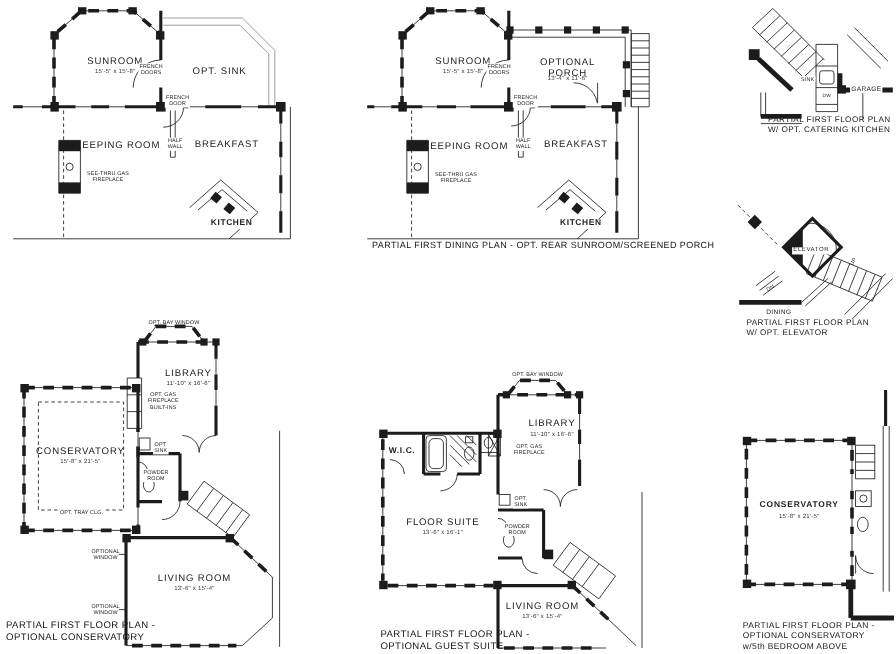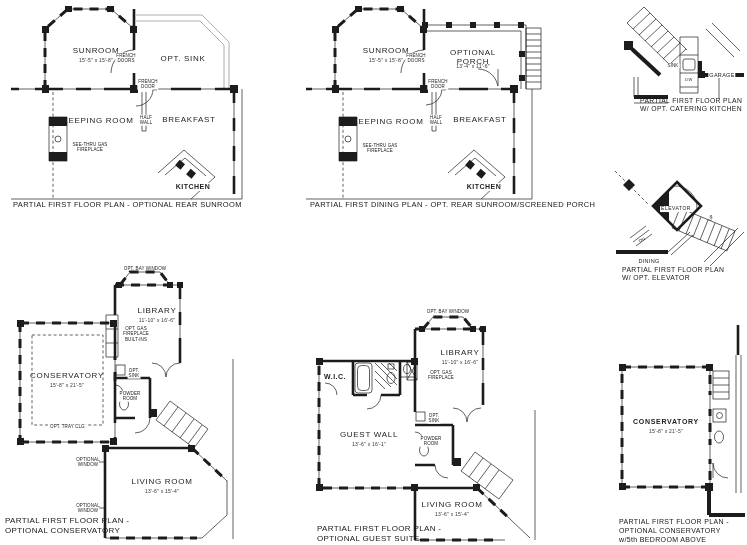--- a/index.html
+++ b/index.html
@@ -84,21 +84,20 @@
     <div class="lbl room" style="left:178px;top:56px;">OPT. SINK</div>
     <div class="lbl tiny bg" style="left:143px;top:81px;">FRENCH
 DOOR</div>
     <div class="lbl room" style="left:93px;top:118px;">KEEPING ROOM</div>
     <div class="lbl tiny bg" style="left:141px;top:117px;">HALF
 WALL</div>
     <div class="lbl room" style="left:184px;top:117px;">BREAKFAST</div>
     <div class="lbl tiny bg" style="left:85px;top:144px;">SEE-THRU GAS
 FIREPLACE</div>
     <div class="lbl room-sm bg" style="left:188px;top:184px;">KITCHEN</div>
-    <div class="cap" style="left:8px;top:197px;white-space:nowrap;">PARTIAL FIRST FLOOR PLAN - OPTIONAL REAR SUNROOM</div>
   </section>
 
   <section class="plan" style="left:300px;top:3px;width:245px;height:212px;">
     <svg width="245" height="212" viewBox="0 0 245 212">
       <path class="t" d="M124 22 H226 V86 M124 28 H221 V86"></path>
       <path class="t" d="M226 25 H241 M226 86 H241 M226 25 V86 M241 25 V86 M226 31 H241 M226 37 H241 M226 43 H241 M226 49 H241 M226 55 H241 M226 61 H241 M226 67 H241 M226 73 H241 M226 79 H241"></path>
       <rect class="blk" x="122" y="19" width="6" height="6"></rect>
         <rect class="blk" x="146" y="19" width="6" height="6"></rect>
       <rect class="blk" x="170" y="19" width="6" height="6"></rect>
         <rect class="blk" x="194" y="19" width="6" height="6"></rect>
@@ -326,21 +325,21 @@
         <rect class="blk" x="165" y="26" width="6" height="6"></rect>
       <rect class="blk" x="175" y="26" width="6" height="6"></rect>
         <rect class="blk" x="168" y="184" width="7" height="7"></rect>
     </svg>
     <div class="lbl tiny" style="left:143px;top:12px;">OPT. BAY WINDOW</div>
     <div class="lbl room" style="left:155px;top:53px;">LIBRARY</div>
     <div class="lbl dims" style="left:155px;top:63px;">11'-10" x 16'-6"</div>
     <div class="lbl tiny bg" style="left:136px;top:75px;">OPT. GAS
 FIREPLACE</div>
     <div class="lbl room-sm bg" style="left:30px;top:77px;">W.I.C.</div>
-    <div class="lbl room" style="left:64px;top:135px;">GUEST WALL</div>
+    <div class="lbl room" style="left:64px;top:135px;">FLOOR SUITE</div>
     <div class="lbl dims" style="left:64px;top:145px;">13'-6" x 16'-1"</div>
     <div class="lbl tiny bg" style="left:129px;top:118px;">OPT.
 SINK</div>
     <div class="lbl tiny bg" style="left:126px;top:141px;">POWDER
 ROOM</div>
     <div class="lbl room" style="left:147px;top:205px;">LIVING ROOM</div>
     <div class="lbl dims" style="left:147px;top:215px;">13'-6" x 15'-4"</div>
     <div class="cap" style="left:12px;top:224px;font-size:8px;">PARTIAL FIRST FLOOR PLAN -
 OPTIONAL GUEST SUITE</div>
   </section>

